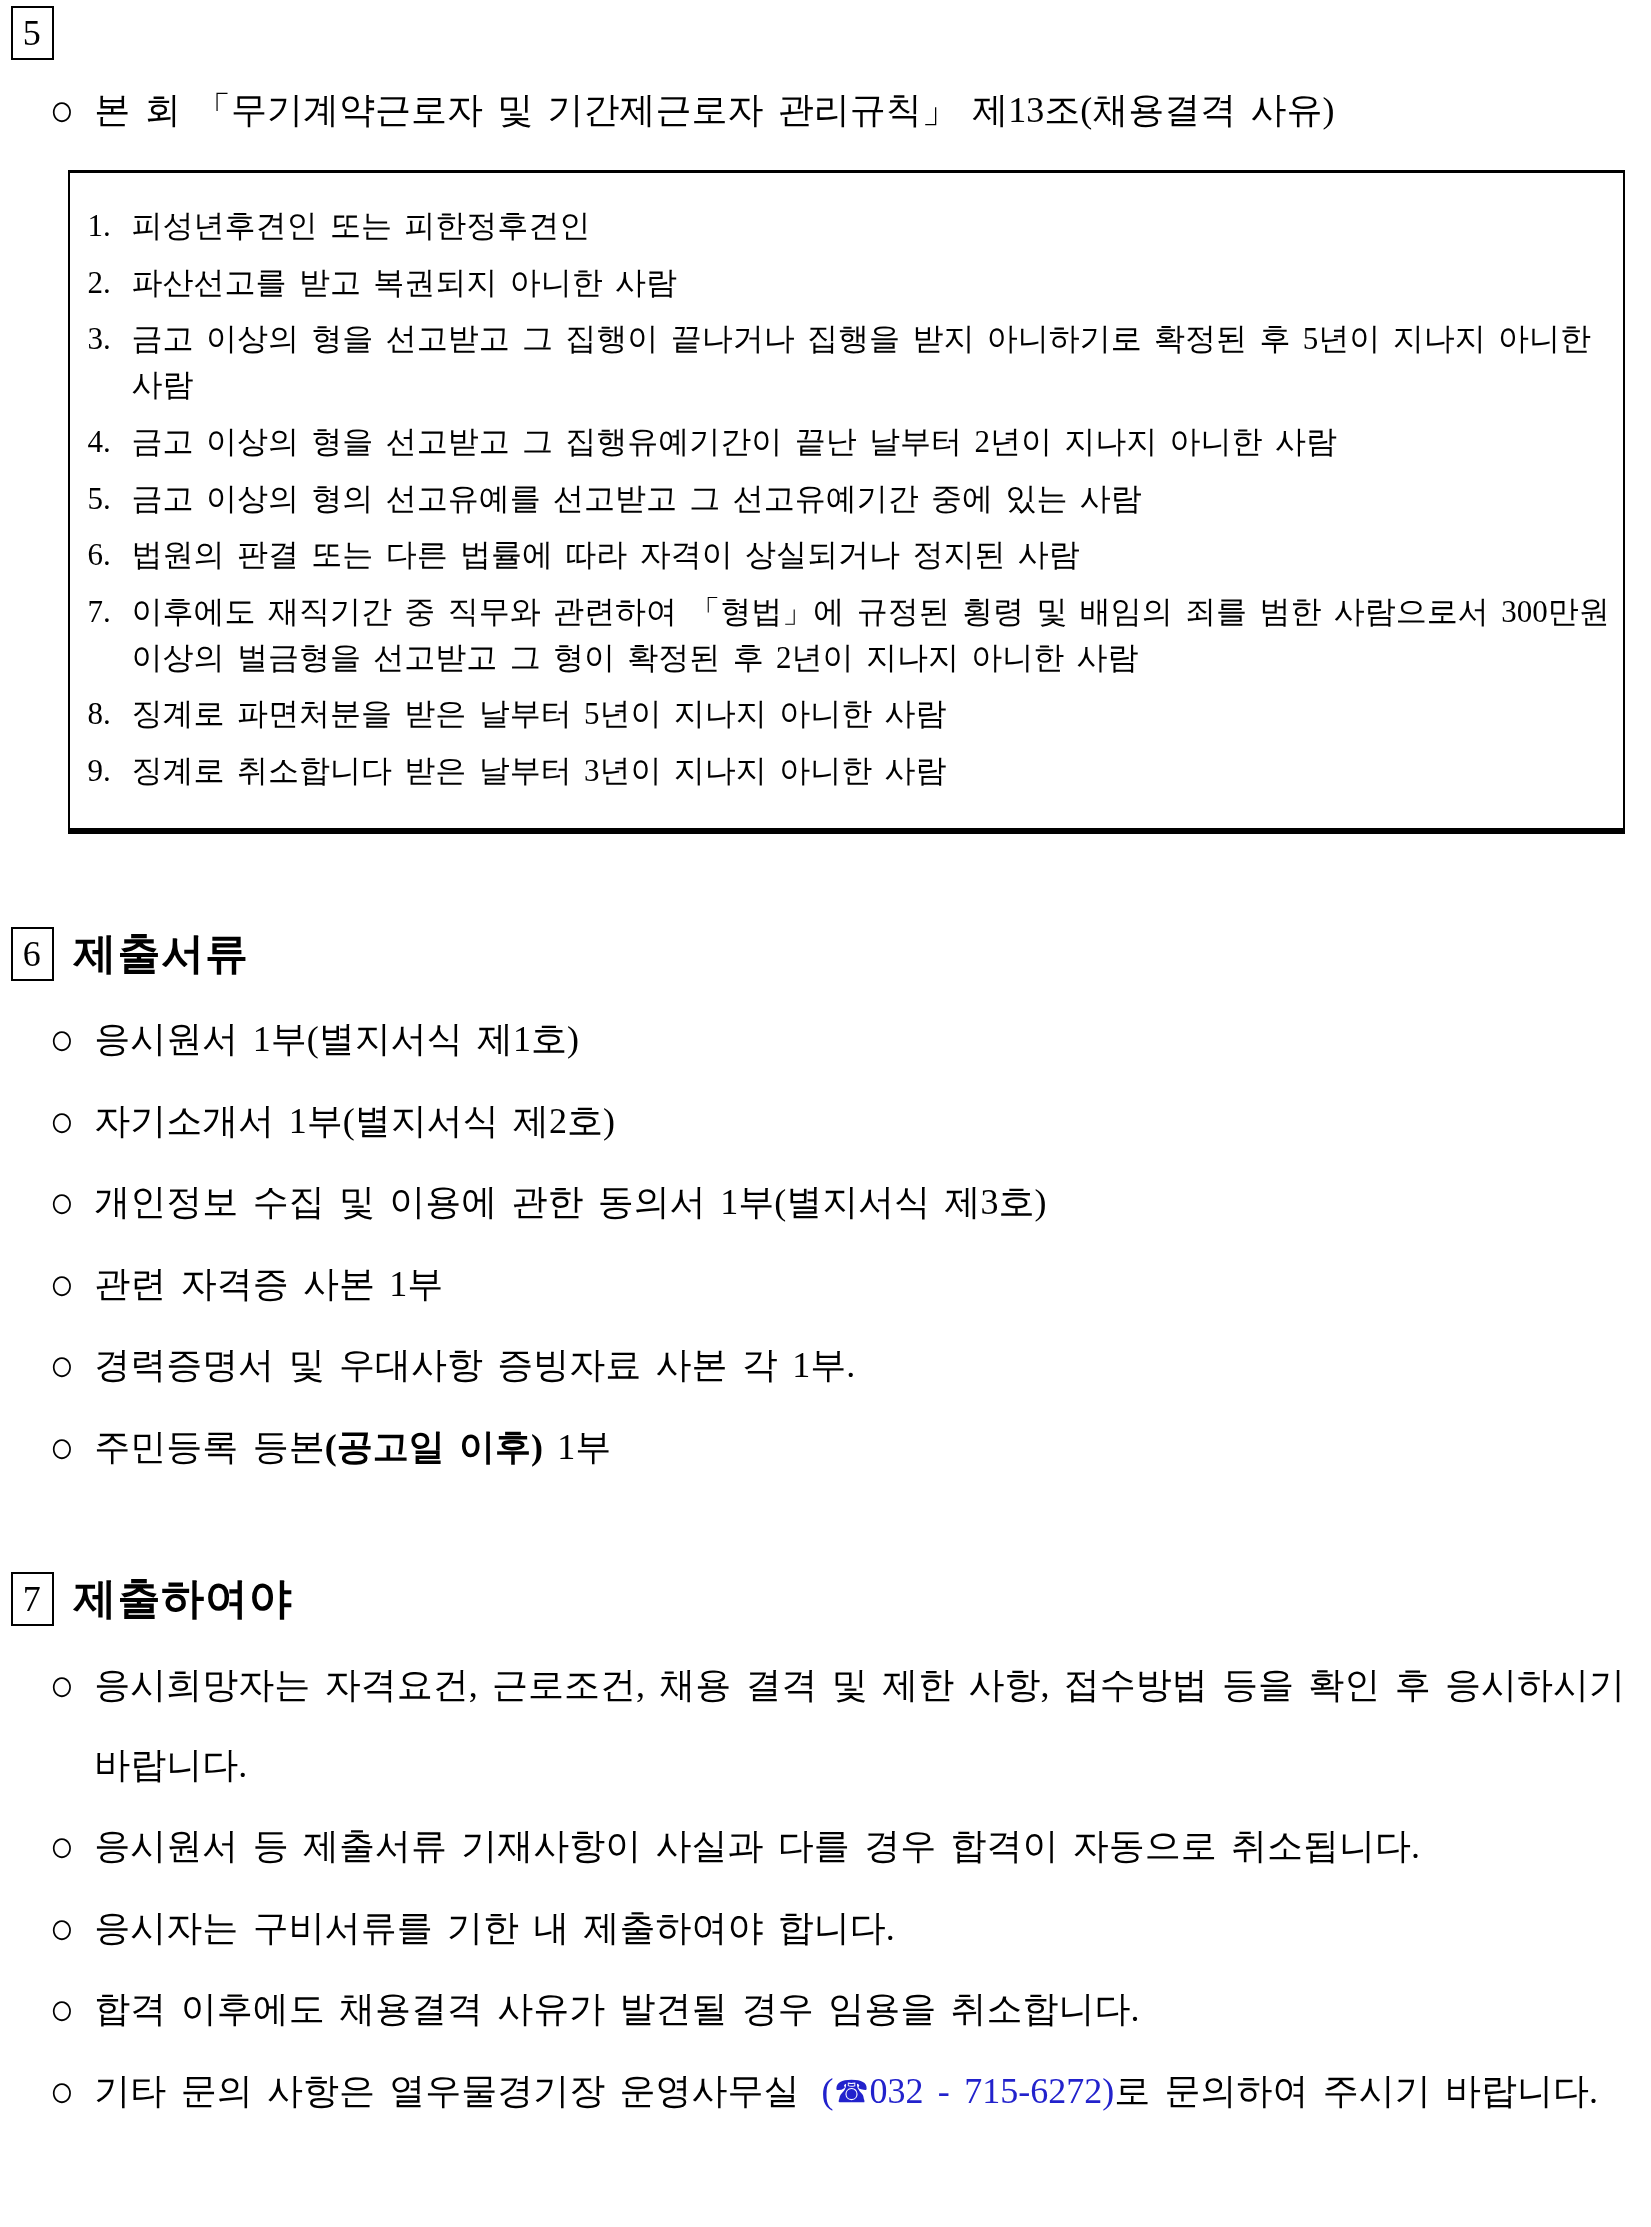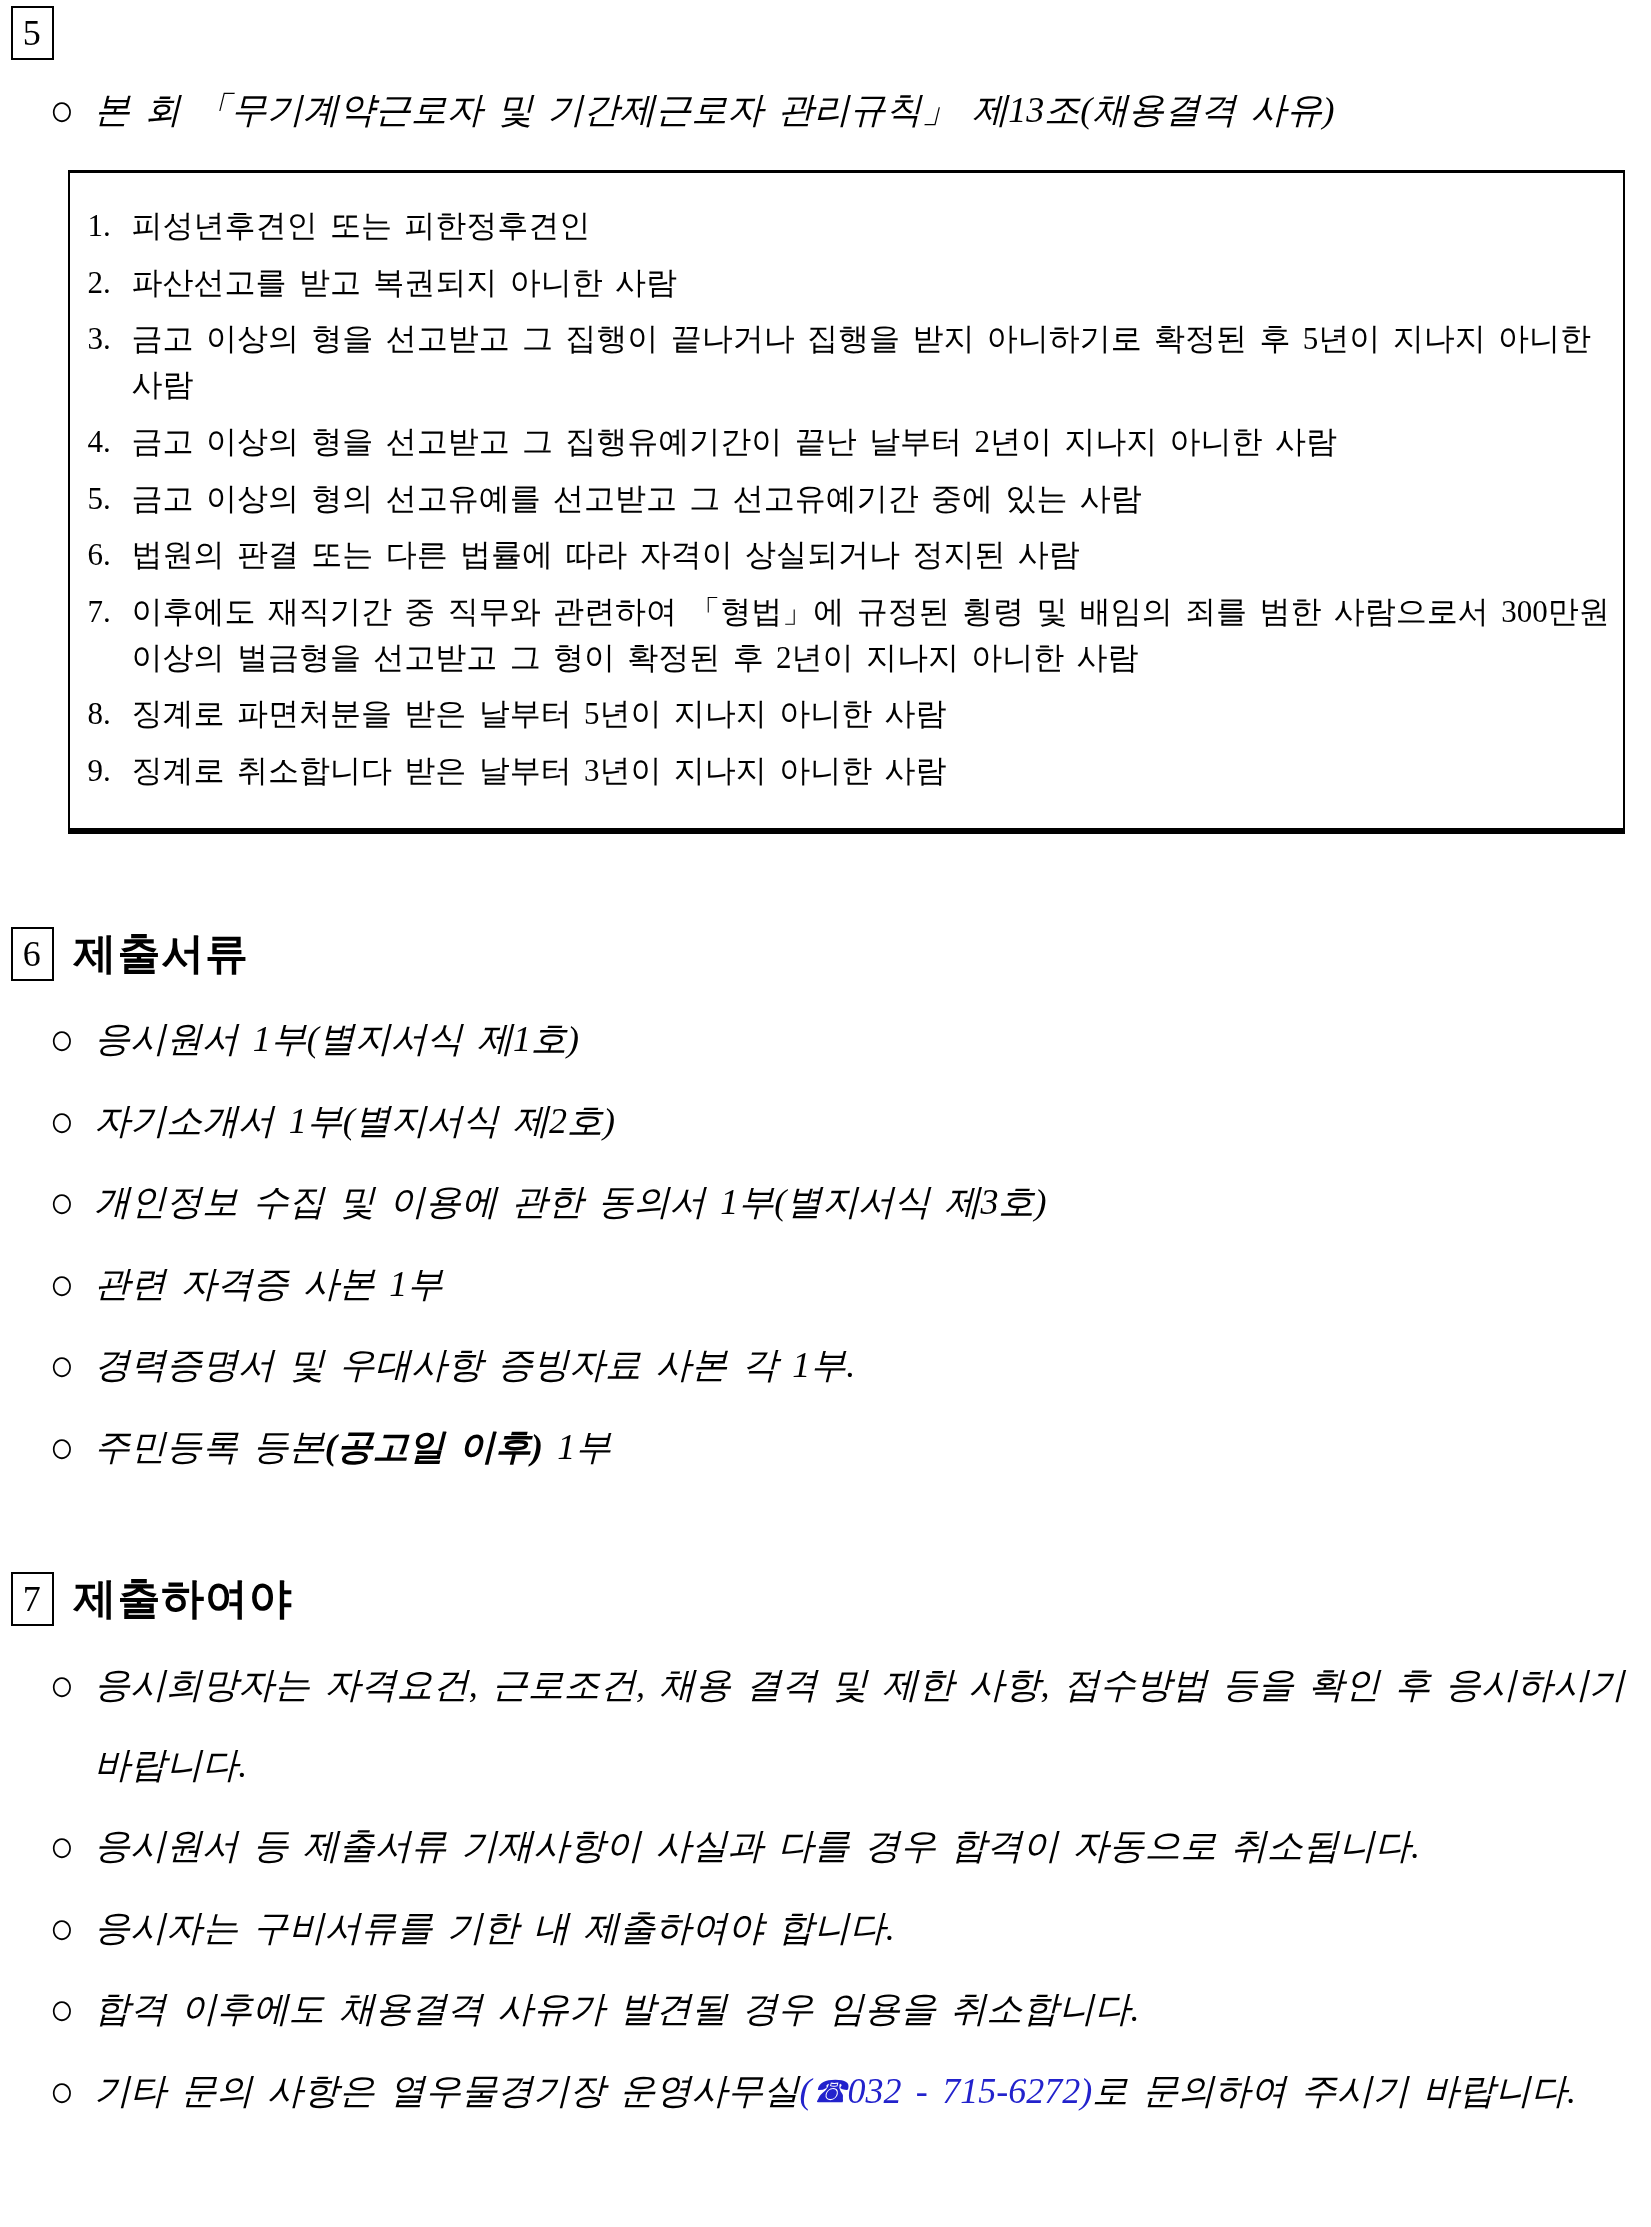--- a/index.html
+++ b/index.html
@@ -54,21 +54,20 @@
   .bullet-char {
     font-size: 41px;
     font-weight: bold;
     line-height: inherit;
     margin-right: 20px;
     flex: 0 0 auto;
     transform: scaleY(1.12);
   }
   .bullet-text {
     flex: 1 1 auto;
-    font-style: italic;
   }
   .intro-line {
     margin-top: 13.7px;
     font-size: 36px;
     line-height: 73px;
   }
 
   
   .rules-box {
     margin: 23px 15px 0 57px;
@@ -94,21 +93,21 @@
     flex: 1 1 auto;
   }
 
   
   .section-6-heading { margin-top: 91px; }
   .section-7-heading { margin-top: 83px; }
   .list-block { margin-top: 16.7px; }
   .list-block .bullet-line { margin-bottom: 1.5px; }
 
   strong { font-weight: bold; }
-  .phone { font-weight: normal; }
+  .phone { font-weight: normal; margin-left: 22px; }
 </style>
 </head>
 <body>
 
 <div class="page">
 
   <div>
     <div class="section-heading">
       <span class="num-box">5</span>
     </div>

